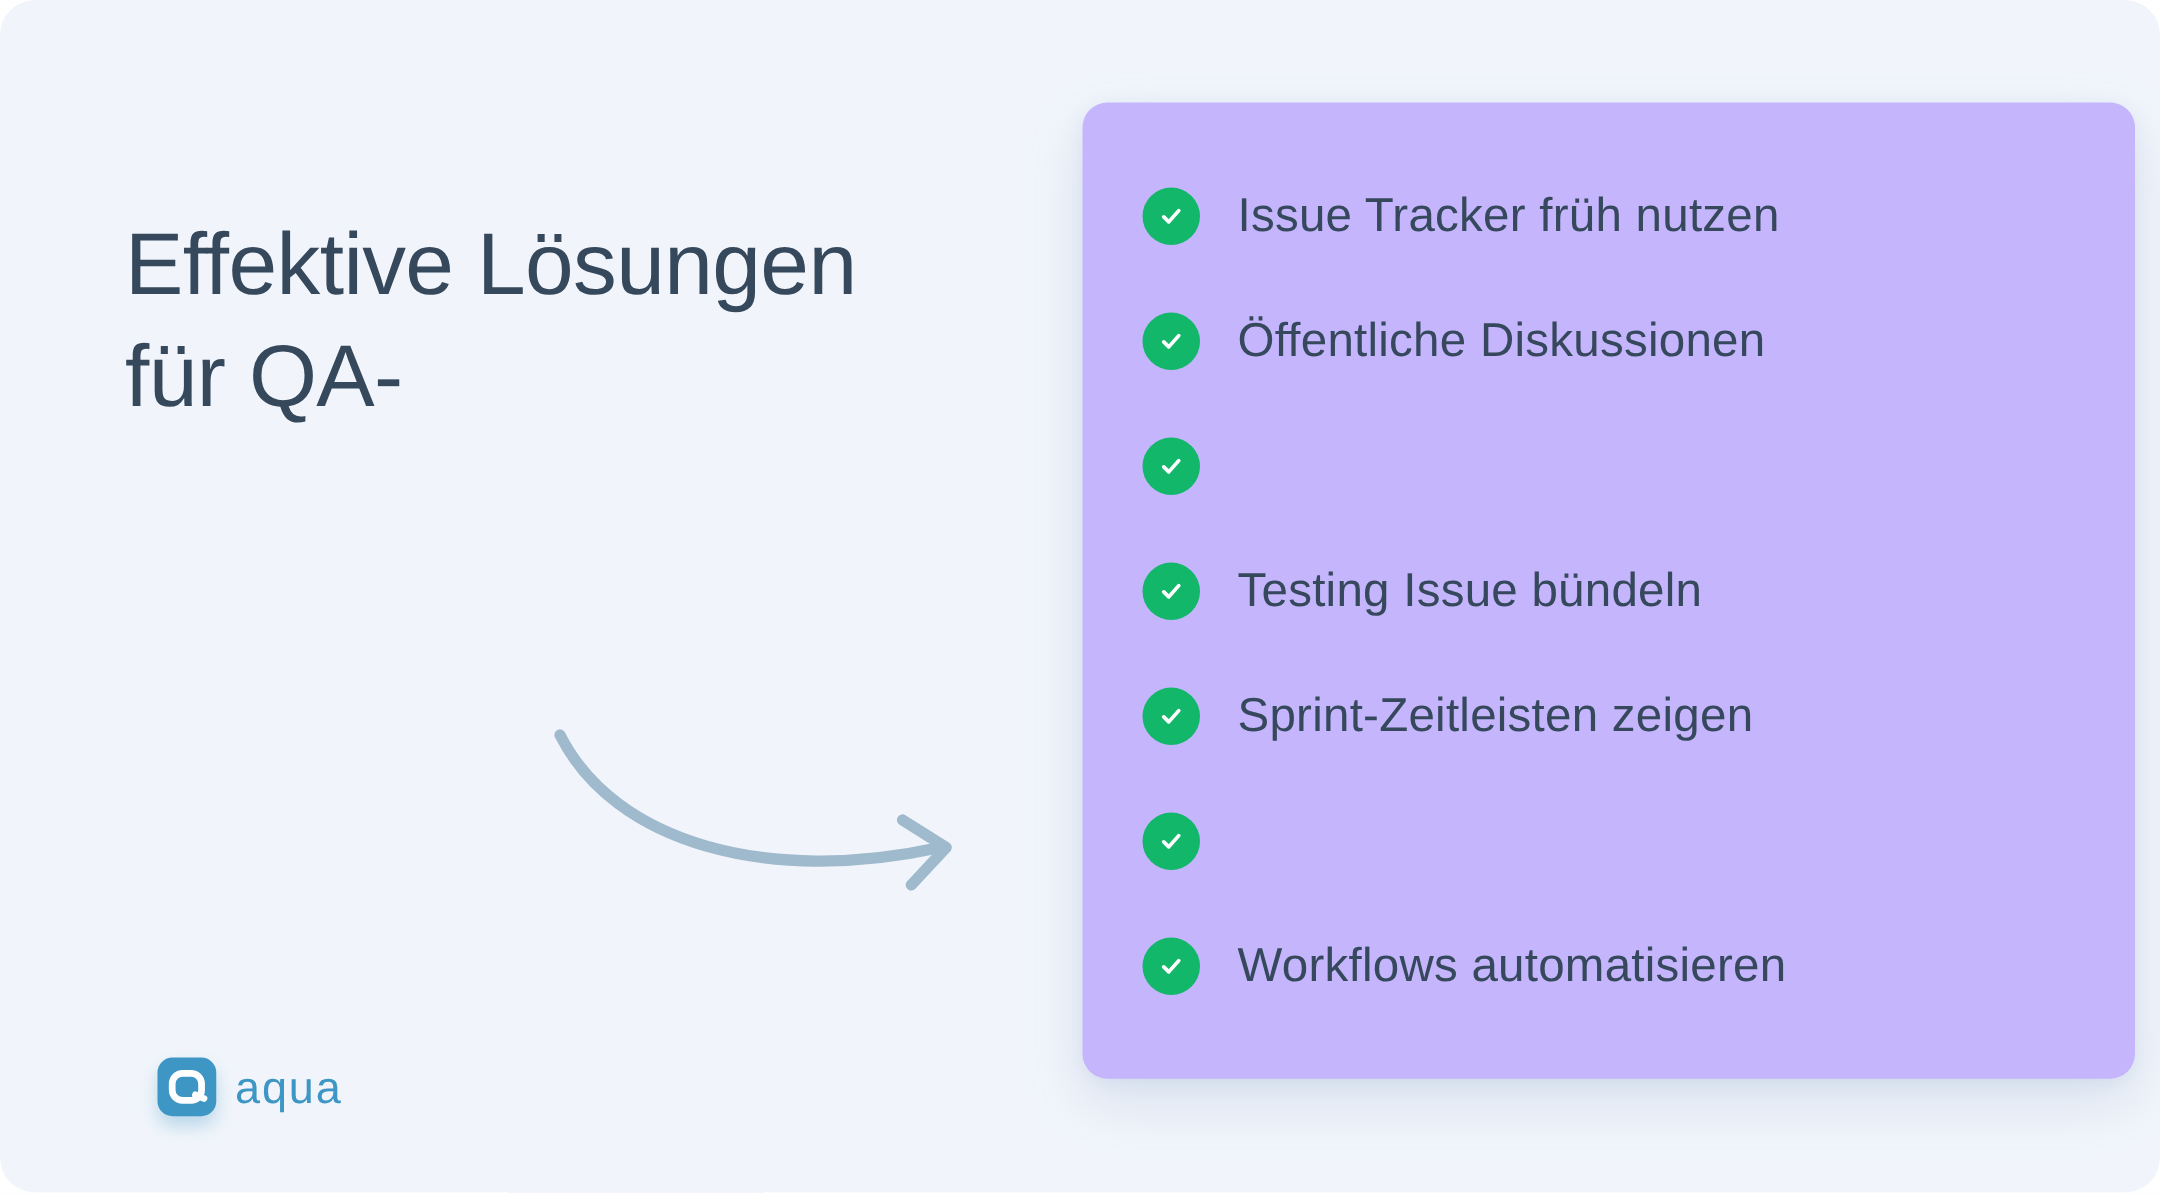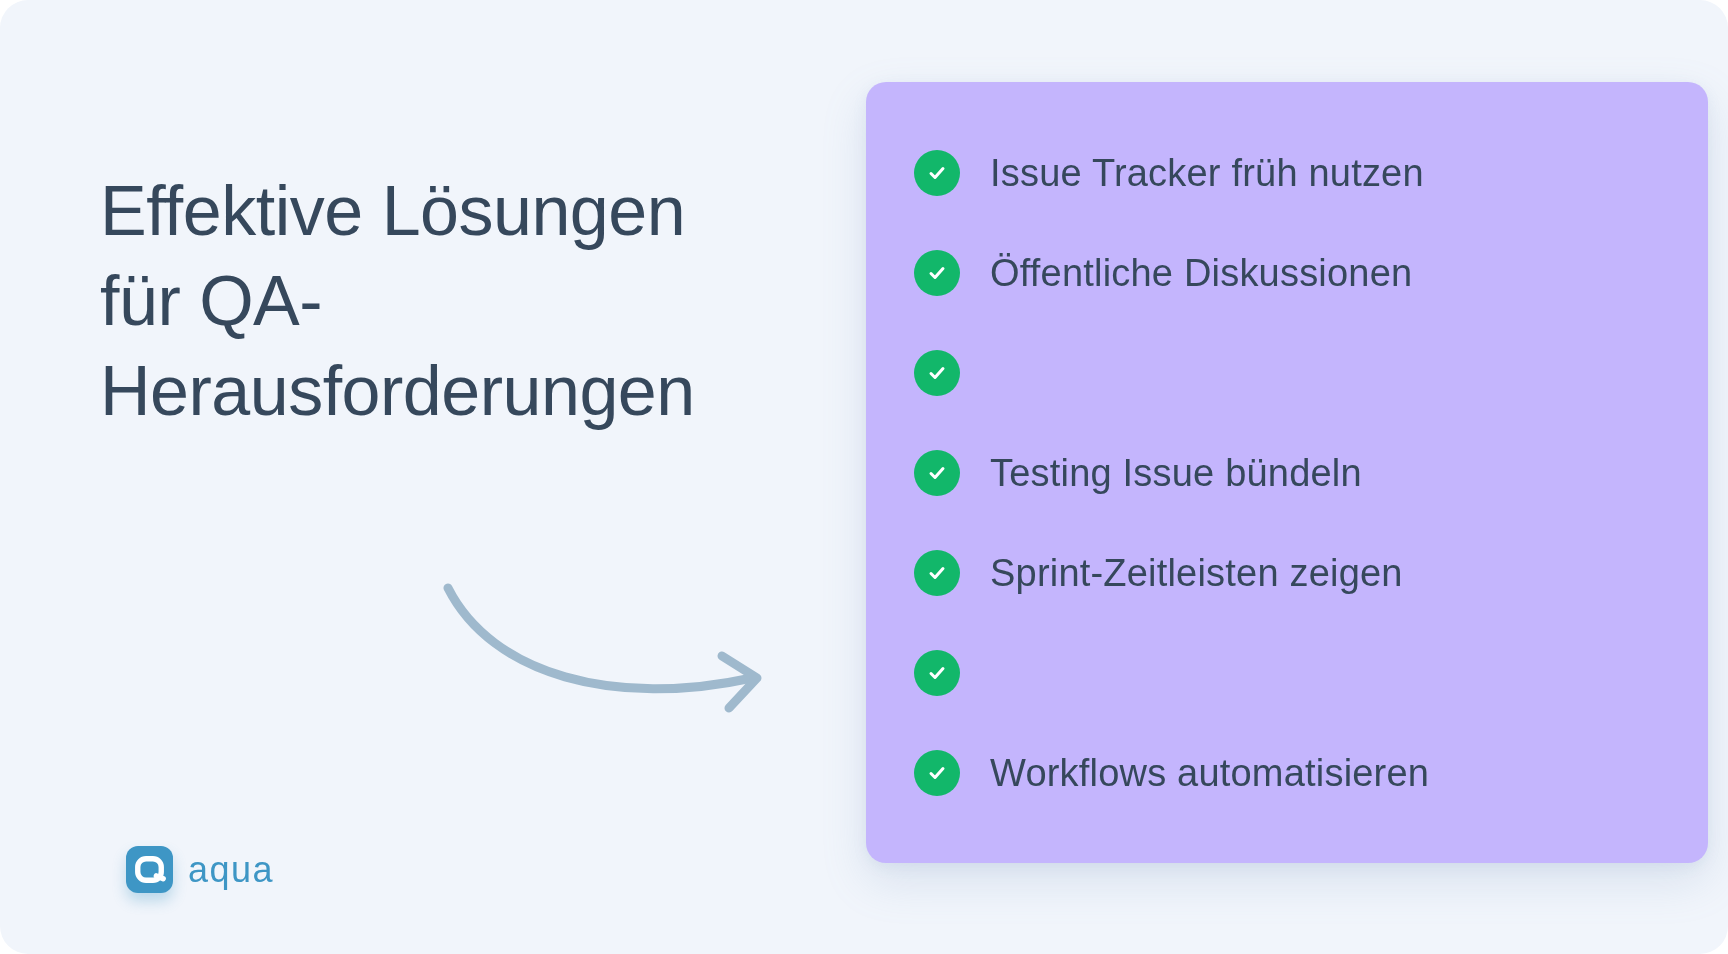--- a/index.html
+++ b/index.html
@@ -102,21 +102,20 @@
   }
 </style>
 </head>
 <body>
 
 <div class="canvas">
 
   <h1 class="heading" style="margin:0;">
     <div class="line">Effektive Lösungen</div>
     <div class="line">für QA-</div>
-    <div class="line">Herausforderungen</div>
   </h1>
 
   <div class="arrow-wrap">
     <svg width="345" height="170" viewBox="0 0 345 170" fill="none" xmlns="http://www.w3.org/2000/svg">
       <path d="M 18 38 C 62 125, 185 158, 322 128" stroke="#9fb9cd" stroke-width="9" stroke-linecap="round" fill="none"></path>
       <path d="M 292 106 L 327 128 L 299 158" stroke="#9fb9cd" stroke-width="9" stroke-linecap="round" stroke-linejoin="round" fill="none"></path>
     </svg>
   </div>
 
   <div class="card">

